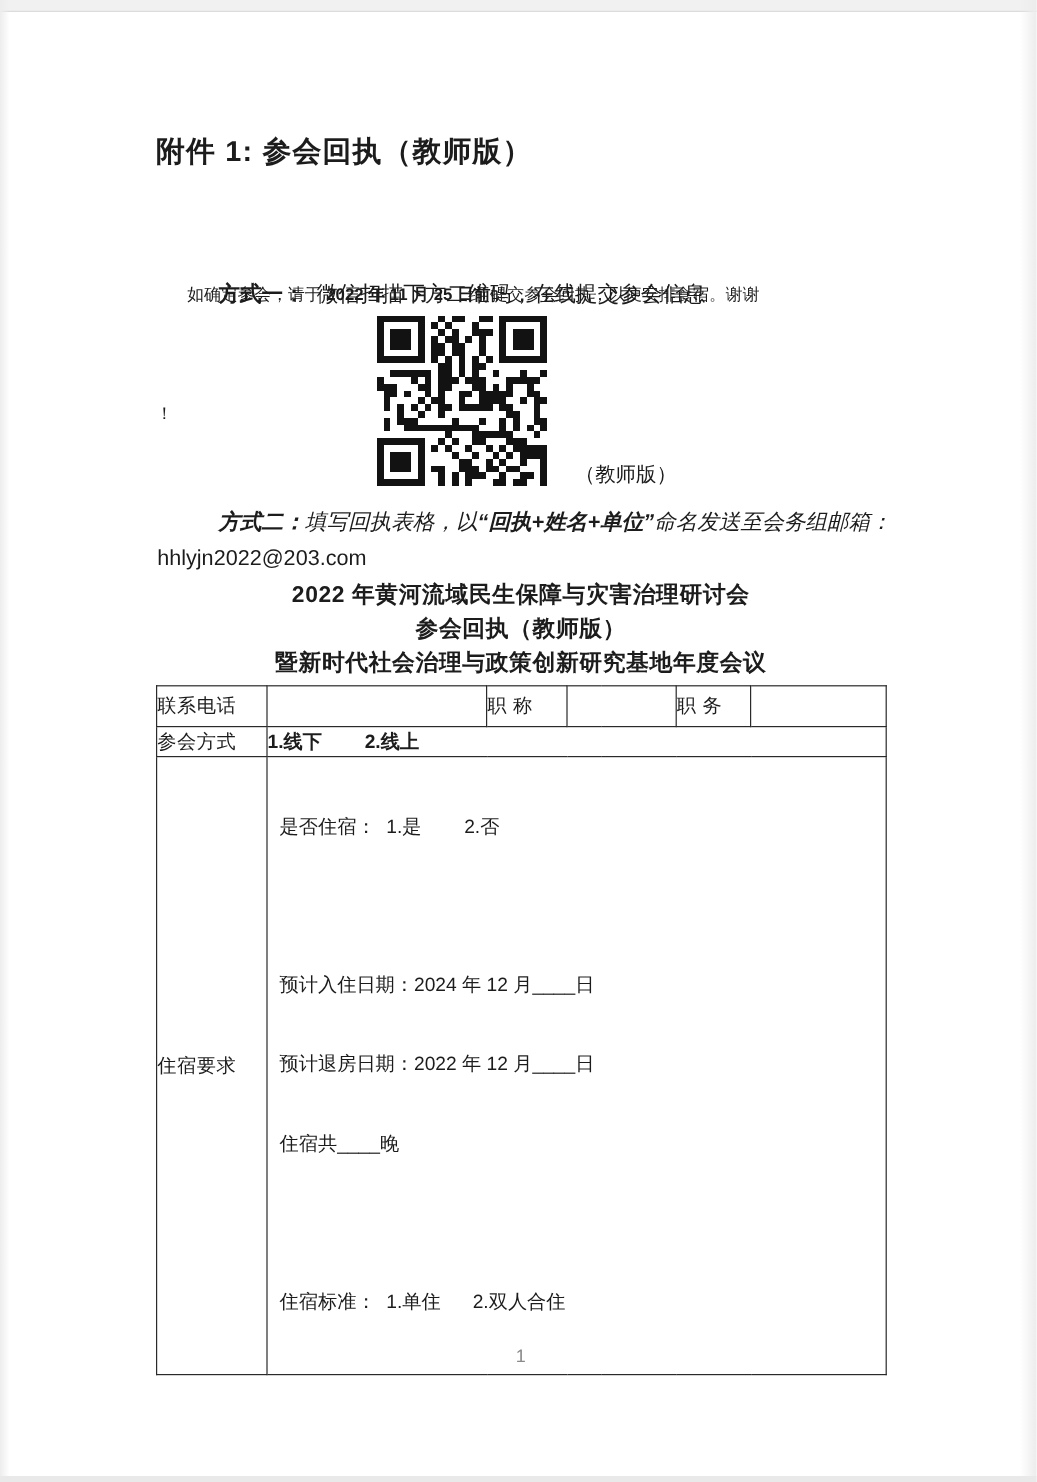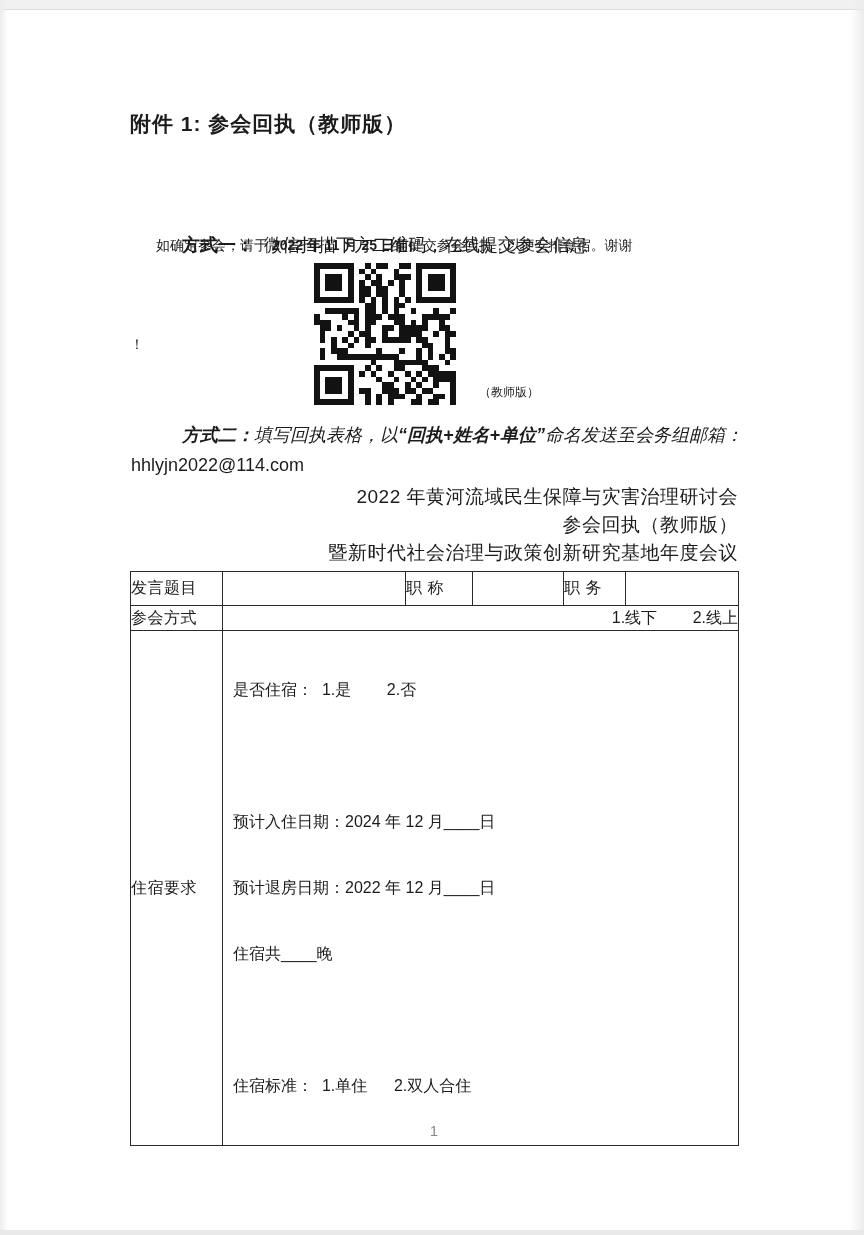--- a/index.html
+++ b/index.html
@@ -6,41 +6,41 @@
   .page{
     position:relative;width:864px;height:1235px;background:#fff;overflow:hidden;
     font-family:"Liberation Sans","DejaVu Sans",sans-serif;color:#1c1c1c;
   }
   
   .edge-top{position:absolute;left:0;top:0;width:100%;height:9px;background:#f1f1f1;border-bottom:1px solid #dcdcdc;}
   .edge-bottom{position:absolute;left:0;bottom:0;width:100%;height:5px;background:#e9e9e9;}
   .edge-left{position:absolute;left:0;top:0;width:8px;height:100%;background:linear-gradient(to right,#ededed,rgba(255,255,255,0));}
   .edge-right{position:absolute;right:0;top:0;width:14px;height:100%;background:linear-gradient(to left,#ececec,rgba(255,255,255,0));}
 
-  .doc-title{position:absolute;left:130px;top:110px;font-size:21px;font-weight:bold;letter-spacing:1px;}
+  .doc-title{position:absolute;left:130px;top:110px;font-size:24px;font-weight:bold;letter-spacing:1px;}
   .intro{position:absolute;left:130px;top:163px;width:612px;font-size:14px;line-height:33px;white-space:pre-wrap;}
   .intro .indent{text-indent:26px;}
   .method-line{position:absolute;left:146px;width:612px;font-size:18px;white-space:pre-wrap;}
   .m1{top:233px;padding-left:36px;box-sizing:border-box;}
   .m2{top:423px;padding-left:36px;box-sizing:border-box;font-style:italic;}
   .email-line{position:absolute;left:131px;top:455px;font-size:18px;}
 
   .qr-wrap{position:absolute;left:314px;top:263px;width:142px;height:142px;}
-  .qr-caption{position:absolute;left:479px;top:384px;font-size:12px;}
-
-  .form-title{position:absolute;left:130px;top:483px;width:608px;text-align:right;font-weight:normal;font-size:19px;line-height:28px;letter-spacing:0.5px;}
+  .qr-caption{position:absolute;left:479px;top:384px;font-size:17px;}
+
+  .form-title{position:absolute;left:130px;top:483px;width:608px;text-align:center;font-weight:bold;font-size:19px;line-height:28px;letter-spacing:0.5px;}
 
   table.reply{
     position:absolute;left:130px;top:571px;width:608px;border-collapse:collapse;table-layout:fixed;
     font-size:16px;color:#1c1c1c;
   }
   table.reply td{border:1.5px solid #2a2a2a;padding:0;vertical-align:middle;overflow:hidden;}
   td.lbl{padding-left:8px;letter-spacing:0.5px;}
   td.blank{background:#fff;}
-  td.center{text-align:right;white-space:pre-wrap;}
+  td.center{text-align:left;white-space:pre-wrap;font-weight:bold;}
   .cell-lines{padding:4px 0 4px 10px;white-space:pre-wrap;line-height:22px;}
   .cell-lines .gap{height:22px;}
 
   .page-number{position:absolute;left:130px;top:1122px;width:608px;text-align:center;color:#8a8a8a;font-size:15px;}
 </style>
 </head>
 <body>
 
 <div class="page">
   <div class="edge-top"></div>
@@ -371,41 +371,41 @@
         <rect x="17" y="24" width="1" height="1"></rect>
         <rect x="18" y="24" width="1" height="1"></rect>
         <rect x="20" y="24" width="1" height="1"></rect>
         <rect x="21" y="24" width="1" height="1"></rect>
         <rect x="24" y="24" width="1" height="1"></rect>
       </svg>
   </div>
   <div class="qr-caption">（教师版）</div>
 
   <div class="method-line m2"><b>方式二：</b><span>填写回执表格，以</span><b>“回执+姓名+单位”</b><span>命名发送至会务组邮箱：</span></div>
-  <div class="email-line">hhlyjn2022@114.com</div>
+  <div class="email-line">hhlyjn2022@203.com</div>
 
   <div class="form-title">
     <div>2022 年黄河流域民生保障与灾害治理研讨会</div>
     <div>参会回执（教师版）</div>
     <div>暨新时代社会治理与政策创新研究基地年度会议</div>
   </div>
 
   <table class="reply">
     <colgroup>
       <col style="width:92px">
         <col style="width:183px">
         <col style="width:67px">
       <col style="width:28px">
         <col style="width:63px">
         <col style="width:62px">
         <col style="width:113px">
     </colgroup>
     <tbody>
     <tr style="height:34px">
-      <td class="lbl">发言题目</td>
+      <td class="lbl">联系电话</td>
       <td class="blank"></td>
       <td class="lbl">职 称</td>
       <td class="blank" colspan="2"></td>
       <td class="lbl">职 务</td>
       <td class="blank"></td>
     </tr>
     <tr style="height:25px">
       <td class="lbl">参会方式</td>
       <td class="center" colspan="6">1.线下        2.线上</td>
     </tr>

